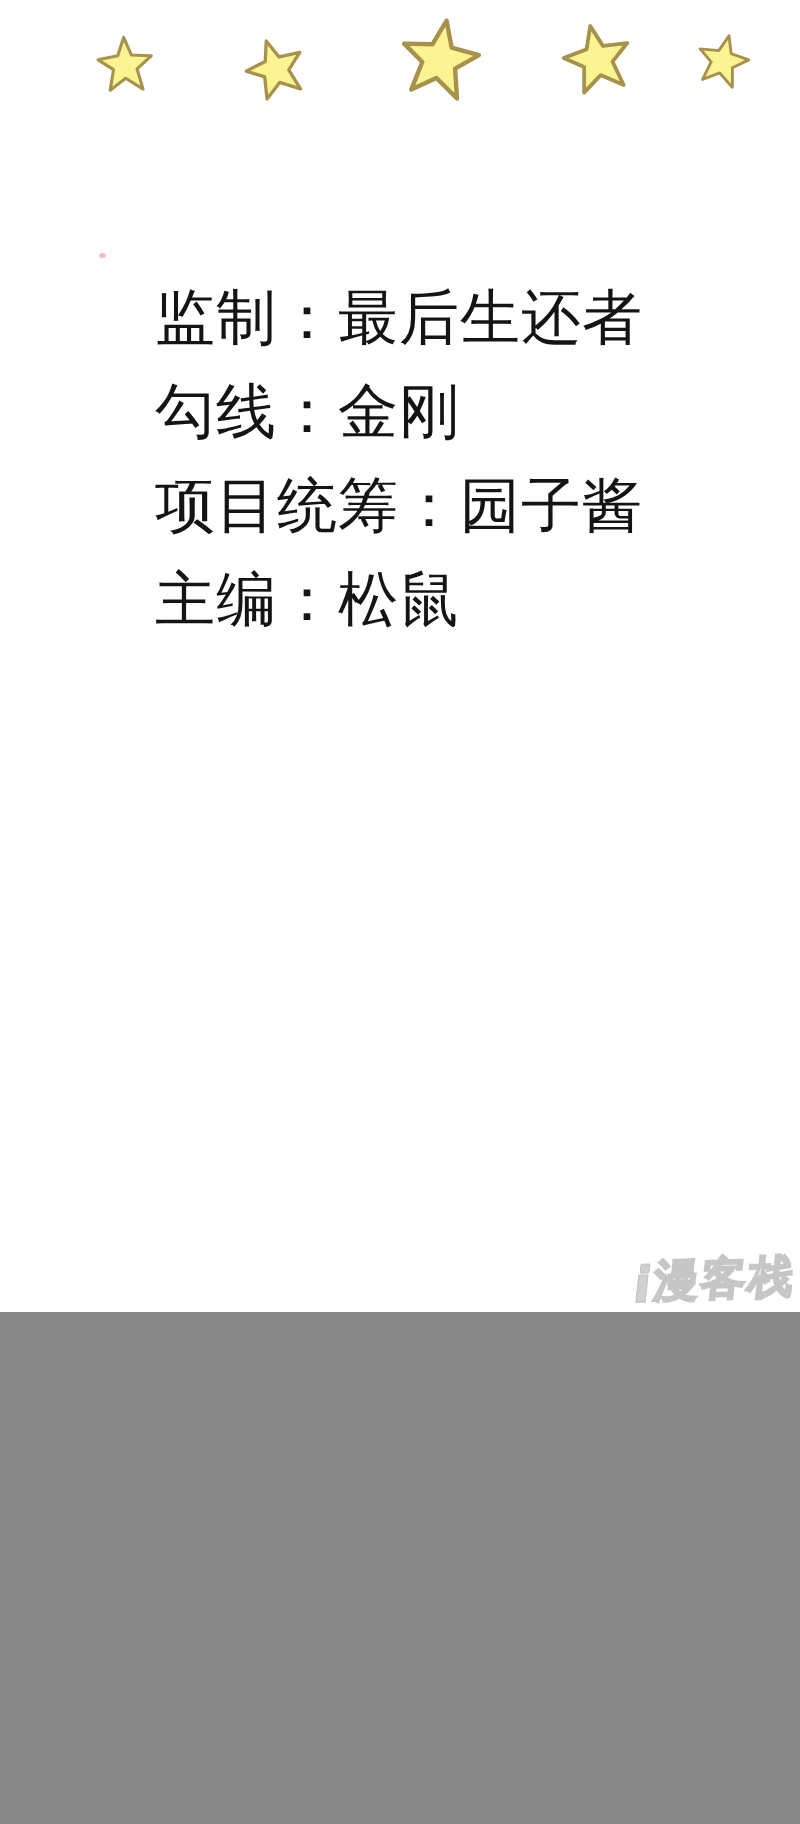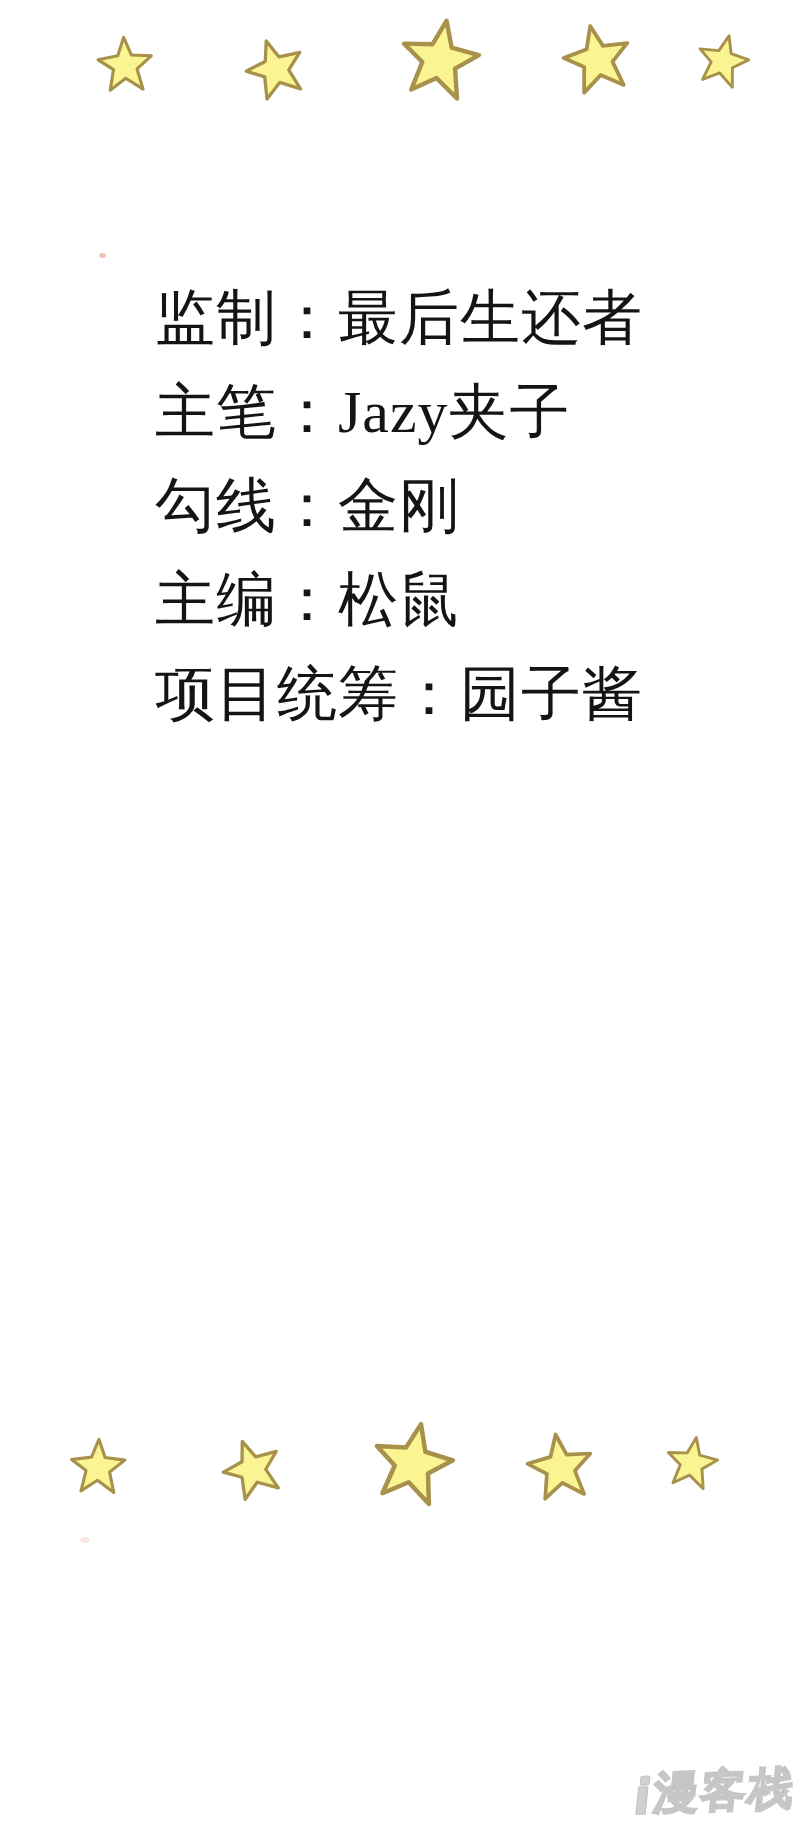--- a/index.html
+++ b/index.html
@@ -1,20 +1,20 @@
 <!DOCTYPE html>
 <html><head>
 <meta charset="utf-8">
 <style>
   html, body { margin: 0; padding: 0; }
   body { background: #888; }
   .page {
     position: relative;
     width: 800px;
-    height: 1824px;
+    height: 1312px;
     margin: 0 auto;
     background: #ffffff;
     overflow: hidden;
     font-family: "Liberation Serif", "DejaVu Serif", serif;
   }
 
   
   .star {
     position: absolute;
     display: block;
@@ -114,24 +114,23 @@
     <svg class="star" style="left:694px;top:31px;width:58px;height:58px;transform:rotate(14deg)" viewBox="0 0 100 100">
         <path d="M50 7 L61 36 L93 39 L69 59 L77 92 L50 73 L24 91 L31 58 L7 41 L39 36 Z"></path>
       </svg>
   </div>
 
   <div class="speck speck-1"></div>
   <div class="speck speck-2"></div>
 
   <div class="credits">
     <div class="credit-line">监制：最后生还者</div>
-    <div class="credit-line">主笔：Jazy夹子</div>
     <div class="credit-line">勾线：金刚</div>
+    <div class="credit-line">项目统筹：园子酱</div>
     <div class="credit-line">主编：松鼠</div>
-    <div class="credit-line">项目统筹：园子酱</div>
   </div>
 
   <div>
     <svg class="star" style="left:67px;top:1435px;width:62px;height:62px;transform:rotate(2deg)" viewBox="0 0 100 100">
         <path d="M50 7 L61 36 L93 39 L69 59 L77 92 L50 73 L24 91 L31 58 L7 41 L39 36 Z"></path>
       </svg>
     <svg class="star" style="left:219px;top:1435px;width:66px;height:66px;transform:rotate(-20deg)" viewBox="0 0 100 100">
         <path d="M50 7 L61 36 L93 39 L69 59 L77 92 L50 73 L24 91 L31 58 L7 41 L39 36 Z"></path>
       </svg>
     <svg class="star" style="left:368px;top:1417px;width:90px;height:90px;transform:rotate(12deg)" viewBox="0 0 100 100">

